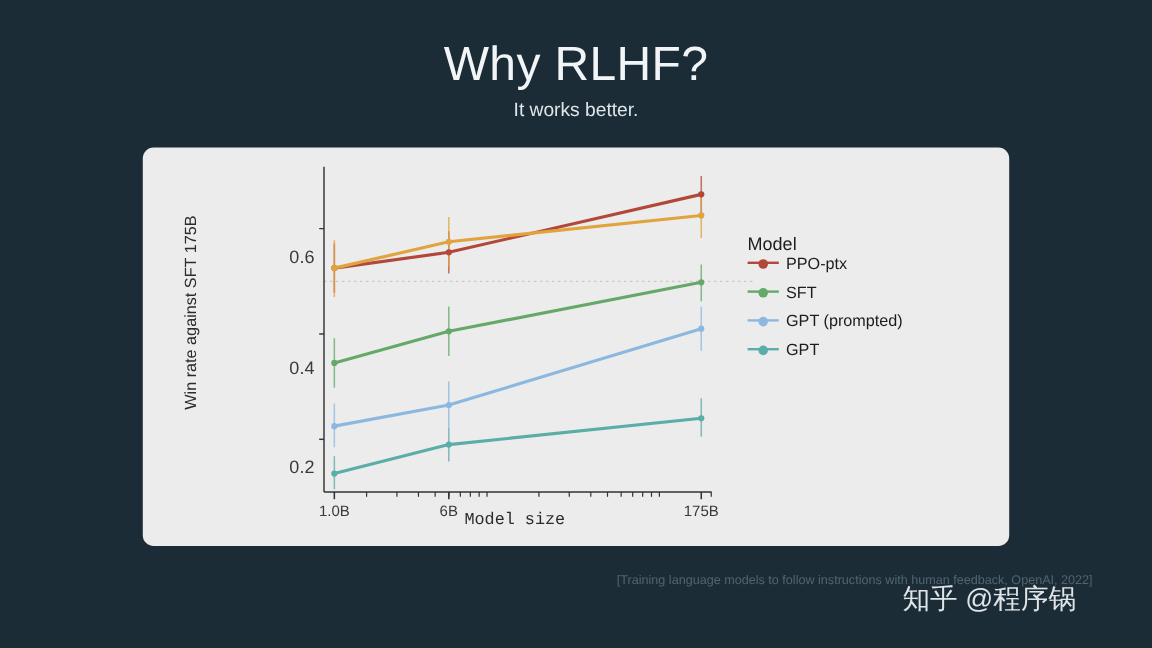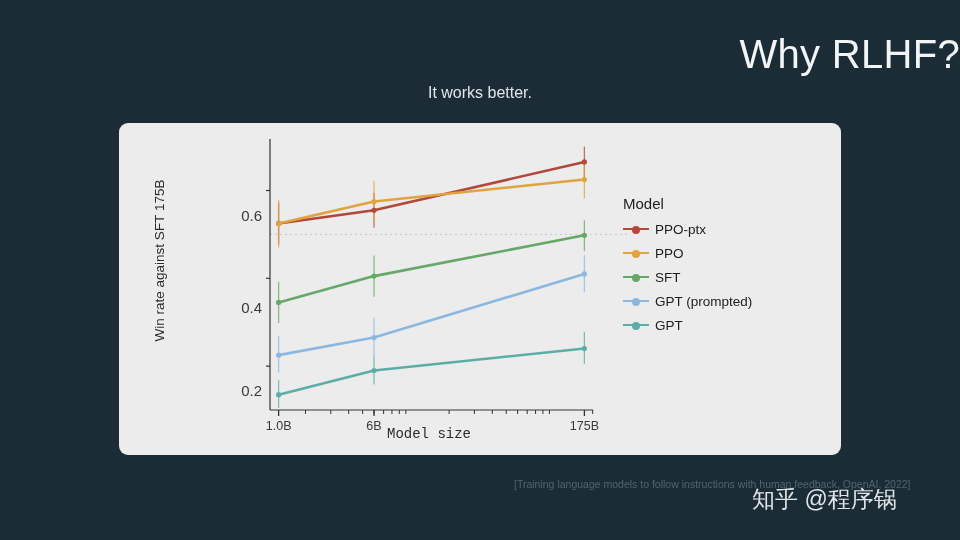--- a/index.html
+++ b/index.html
@@ -11,21 +11,21 @@
     font-family: "Liberation Sans", sans-serif;
     overflow: hidden;
     position: relative;
   }
   .slide {
     position: absolute; inset: 0;
   }
   .slide-title {
     position: absolute;
     top: 32px; left: 0; width: 960px;
-    text-align: right;
+    text-align: center;
     color: #f2f5f7;
     font-size: 40px;
     font-weight: 300;
     letter-spacing: 0.3px;
   }
   .slide-subtitle {
     position: absolute;
     top: 84px; left: 0; width: 960px;
     text-align: center;
     color: #dfe6ea;
@@ -77,21 +77,20 @@
     transform: translateX(-50%);
     white-space: nowrap;
   }
   .legend {
     position: absolute;
     left: 504px; top: 72px;
   }
   .legend-title {
     color: #1d1d1d;
     font-size: 15px;
-    margin-bottom: 10px;
   }
   .legend-row {
     display: flex;
     align-items: flex-start;
     height: 24px;
   }
   .legend-key {
     position: relative;
     width: 26px; height: 14px;
     margin-right: 6px;
@@ -223,27 +222,20 @@
       <div id="legend-rows">
           <div class="legend-row">
             <span class="legend-key">
               <span class="lk-line" style="background: rgb(178, 72, 58);"></span>
               <span class="lk-dot" style="background: rgb(178, 72, 58);"></span>
             </span>
             <span class="legend-label">PPO-ptx</span>
           </div>
           <div class="legend-row">
             <span class="legend-key">
-              <span class="lk-line" style="background: rgb(224, 163, 62);"></span>
-              <span class="lk-dot" style="background: rgb(224, 163, 62);"></span>
-            </span>
-            <span class="legend-label">PPO</span>
-          </div>
-          <div class="legend-row">
-            <span class="legend-key">
               <span class="lk-line" style="background: rgb(101, 168, 104);"></span>
               <span class="lk-dot" style="background: rgb(101, 168, 104);"></span>
             </span>
             <span class="legend-label">SFT</span>
           </div>
           <div class="legend-row">
             <span class="legend-key">
               <span class="lk-line" style="background: rgb(140, 184, 224);"></span>
               <span class="lk-dot" style="background: rgb(140, 184, 224);"></span>
             </span>

